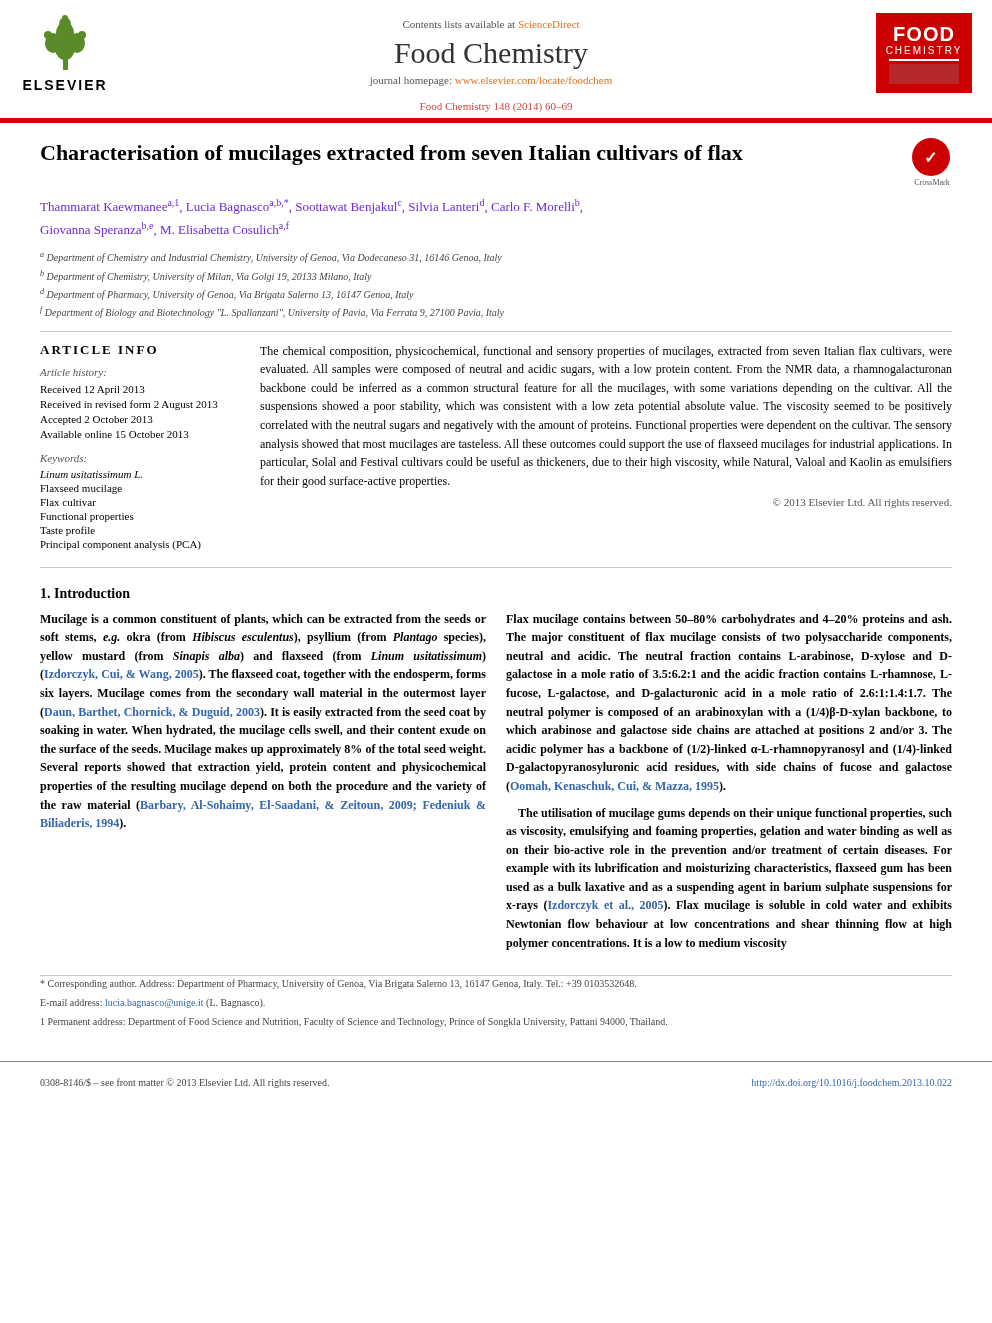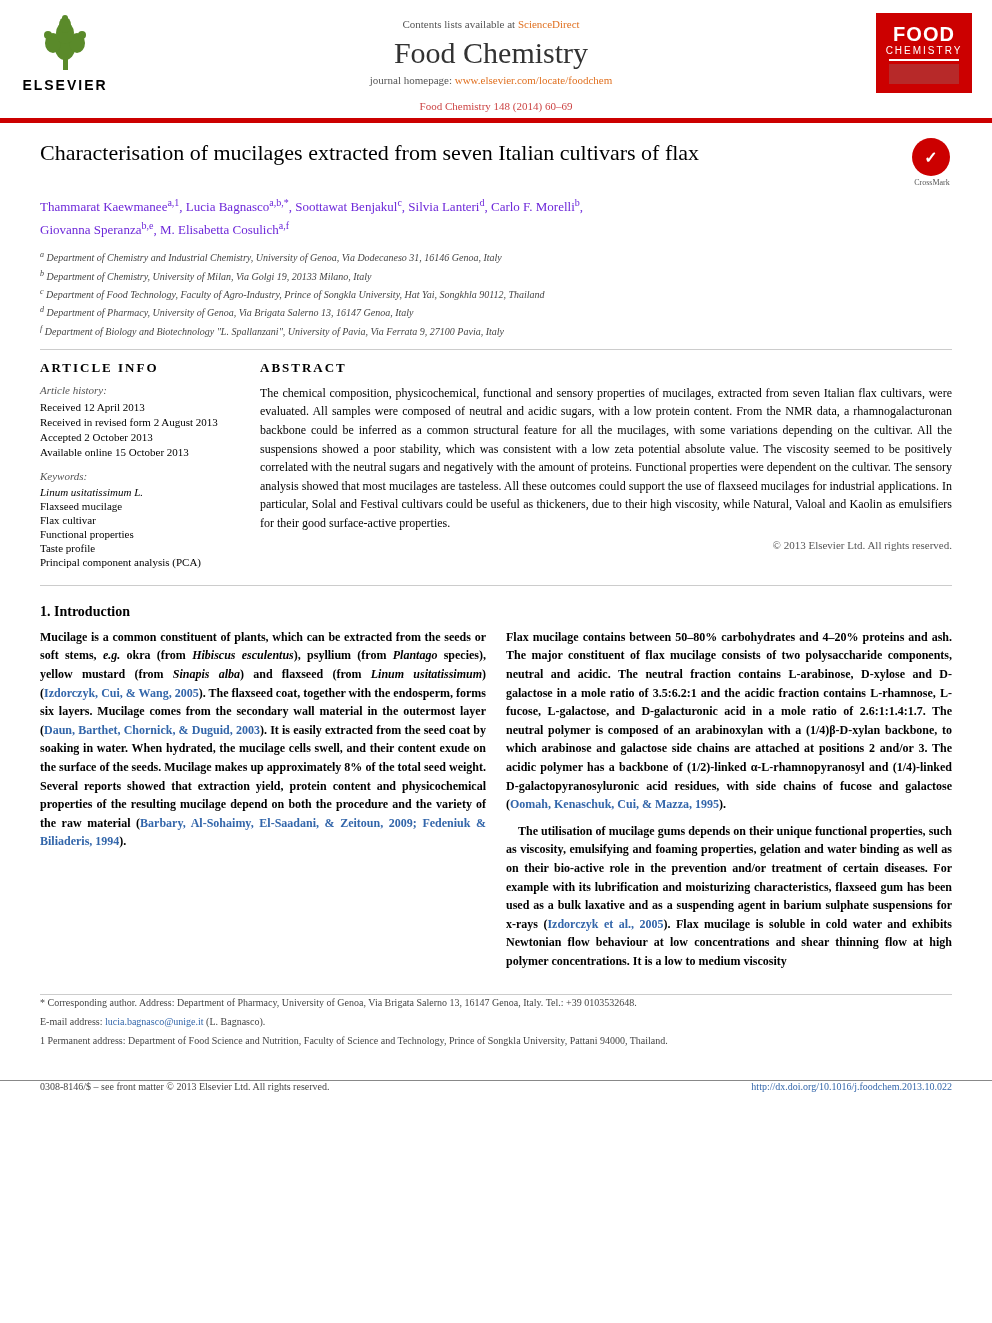--- a/index.html
+++ b/index.html
@@ -105,21 +105,21 @@
 
     .article-title-section {
       display: flex;
       align-items: flex-start;
       justify-content: space-between;
       margin-bottom: 12px;
       padding-bottom: 5px;
     }
     .article-title {
       font-size: 22px;
-      font-weight: normal;
+      font-weight: bold;
       font-family: 'Times New Roman', Times, serif;
       color: #000;
       flex: 1;
       line-height: 1.35;
       padding-right: 15px;
     }
     .crossmark-badge {
       width: 40px;
       height: 40px;
       flex-shrink: 0;
@@ -280,21 +280,21 @@
     .footnote-item {
       margin-bottom: 4px;
     }
     .footnote-link {
       color: #3366aa;
       text-decoration: none;
     }
 
     .journal-ref-bar {
       border-top: 1px solid #888;
-      padding: 0 40px;
+      padding: 15px 40px;
       font-size: 10px;
       color: #444;
       display: flex;
       justify-content: space-between;
       margin-top: 8px;
     }
     .journal-ref-link {
       color: #3366aa;
       text-decoration: none;
     }
@@ -368,21 +368,20 @@
     <span>Soottawat Benjakul<sup class="author-super">c</sup></span>,
     <span>Silvia Lanteri<sup class="author-super">d</sup></span>,
     <span>Carlo F. Morelli<sup class="author-super">b</sup></span>,<br>
     <span>Giovanna Speranza<sup class="author-super">b,e</sup></span>,
     <span>M. Elisabetta Cosulich<sup class="author-super">a,f</sup></span>
   </div>
 
   <div class="affiliations">
     <div class="affiliation-line"><sup class="affil-super">a</sup> Department of Chemistry and Industrial Chemistry, University of Genoa, Via Dodecaneso 31, 16146 Genoa, Italy</div>
     <div class="affiliation-line"><sup class="affil-super">b</sup> Department of Chemistry, University of Milan, Via Golgi 19, 20133 Milano, Italy</div>
-    <div class="affiliation-line"><sup class="affil-super">c</sup> Department of Food Technology, Faculty of Agro-Industry, Prince of Songkla University, Hat Yai, Songkhla 90112, Thailand</div>
     <div class="affiliation-line"><sup class="affil-super">d</sup> Department of Pharmacy, University of Genoa, Via Brigata Salerno 13, 16147 Genoa, Italy</div>
     <div class="affiliation-line"><sup class="affil-super">f</sup> Department of Biology and Biotechnology "L. Spallanzani", University of Pavia, Via Ferrata 9, 27100 Pavia, Italy</div>
   </div>
 
   <hr class="divider">
 
   <div class="two-col">
 
     <div class="col-left">
       <div class="section-heading">ARTICLE INFO</div>
@@ -397,21 +396,20 @@
         <div class="keyword-item keyword-italic">Linum usitatissimum L.</div>
         <div class="keyword-item">Flaxseed mucilage</div>
         <div class="keyword-item">Flax cultivar</div>
         <div class="keyword-item">Functional properties</div>
         <div class="keyword-item">Taste profile</div>
         <div class="keyword-item">Principal component analysis (PCA)</div>
       </div>
     </div>
 
     <div class="col-right">
-      <div class="section-heading">ABSTRACT</div>
       <div class="abstract-text">The chemical composition, physicochemical, functional and sensory properties of mucilages, extracted from seven Italian flax cultivars, were evaluated. All samples were composed of neutral and acidic sugars, with a low protein content. From the NMR data, a rhamnogalacturonan backbone could be inferred as a common structural feature for all the mucilages, with some variations depending on the cultivar. All the suspensions showed a poor stability, which was consistent with a low zeta potential absolute value. The viscosity seemed to be positively correlated with the neutral sugars and negatively with the amount of proteins. Functional properties were dependent on the cultivar. The sensory analysis showed that most mucilages are tasteless. All these outcomes could support the use of flaxseed mucilages for industrial applications. In particular, Solal and Festival cultivars could be useful as thickeners, due to their high viscosity, while Natural, Valoal and Kaolin as emulsifiers for their good surface-active properties.</div>
       <div class="copyright-line">© 2013 Elsevier Ltd. All rights reserved.</div>
     </div>
   </div>
 
   <hr class="divider" style="margin-top:15px;">
 
   <div class="body-section">
     <div class="section-title">1. Introduction</div>
     <div class="body-two-col">

